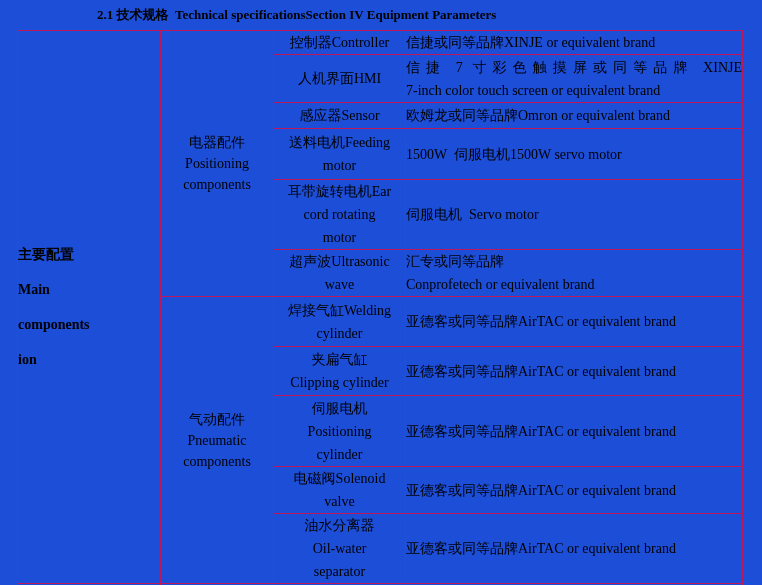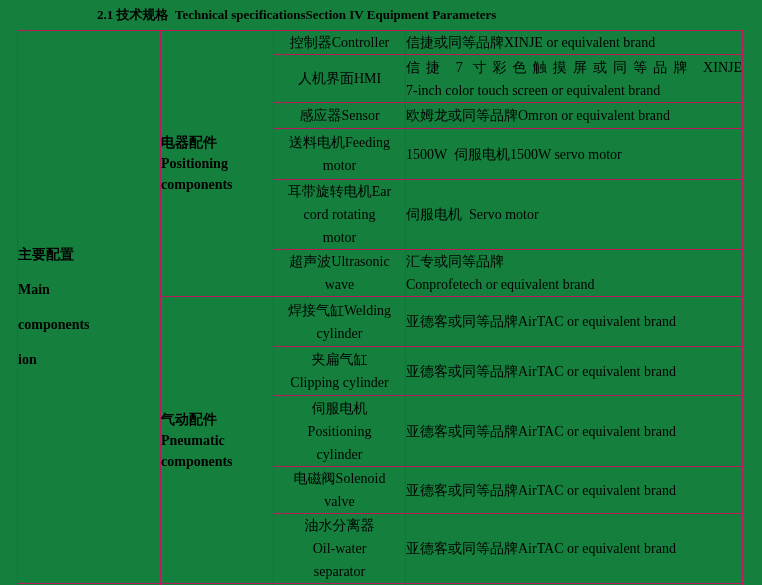--- a/index.html
+++ b/index.html
@@ -1,20 +1,20 @@
 <!DOCTYPE html>
 <html><head>
 <meta charset="utf-8">
 <style>
   html, body { margin: 0; padding: 0; }
   #page {
     position: relative;
     width: 762px;
     height: 585px;
-    background: #15803d;
+    background: #1d4ed8;
     overflow: hidden;
     color: #000;
     font-family: "Liberation Serif", "DejaVu Serif", serif;
   }
   .title {
     margin: 7px 0 0 97px;
     font-size: 13px;
     font-weight: bold;
     line-height: 16px;
     white-space: pre;
@@ -32,22 +32,22 @@
     font-size: 14px;
     overflow: hidden;
   }
   .main-cell {
     font-size: 26px;
     font-weight: bold;
   }
   .main-cell div { line-height: 35px; }
   .group-cell {
     font-size: 15px;
-    font-weight: bold;
-    text-align: left;
+    font-weight: normal;
+    text-align: center;
   }
   .group-cell div { line-height: 21px; }
   .comp-cell {
     text-align: center;
     white-space: pre-wrap;
     line-height: 23px;
     padding: 1px 3px;
   }
   .value-cell {
     text-align: left;

